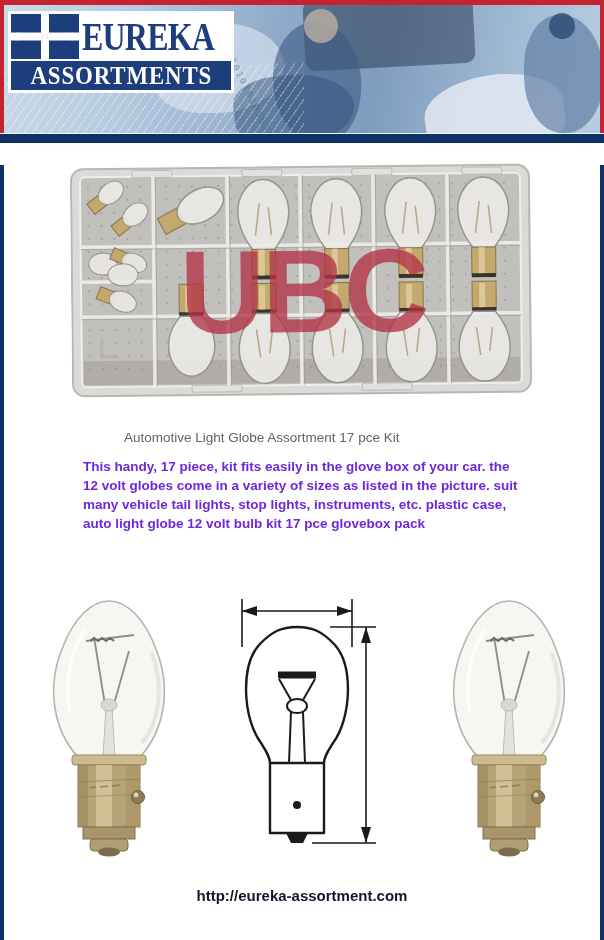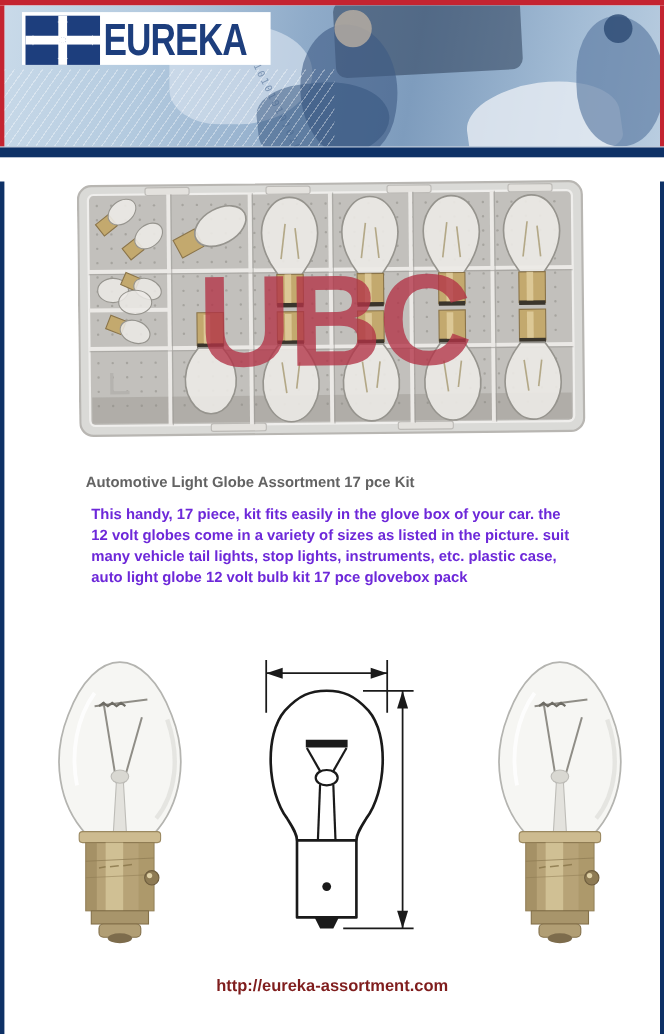--- a/index.html
+++ b/index.html
@@ -19,45 +19,45 @@
   .shape-fender{left:420px;top:70px;width:140px;height:70px;background:#e8eef4;border-radius:50% 50% 20% 20%;opacity:.8;transform:rotate(-8deg);}
   .shape-mech2{left:520px;top:10px;width:80px;height:118px;background:#5a7aa2;border-radius:45% 55% 50% 50%;opacity:.65;}
   .shape-mech2b{left:545px;top:8px;width:26px;height:26px;background:#2c4a73;border-radius:50%;opacity:.8;}
   .shape-dark-left{left:230px;top:70px;width:120px;height:70px;background:#31517c;border-radius:40% 60% 55% 45%;opacity:.5;transform:rotate(-6deg);}
   .stripes{position:absolute;left:0;top:58px;width:300px;height:70px;
            background:repeating-linear-gradient(125deg,rgba(255,255,255,.45) 0 1px,rgba(255,255,255,0) 1px 7px);opacity:.8;}
   .binary{position:absolute;left:226px;top:38px;font-family:"DejaVu Sans Mono",monospace;font-size:9px;letter-spacing:2px;
           color:rgba(70,100,140,.55);transform:rotate(64deg);transform-origin:left top;white-space:nowrap;}
 
   
-  .logo{position:absolute;left:16px;top:6px;width:220px;background:#ffffff;padding:3px 3px 0 3px;z-index:3;}
+  .logo{position:absolute;left:4px;top:6px;width:220px;background:#ffffff;padding:3px 3px 0 3px;z-index:3;font-family:Liberation Serif, serif;}
   .logo-top{display:flex;align-items:center;}
   .flag{flex:0 0 auto;}
   .eureka-text{font-size:41px;font-weight:bold;color:#1d3e7d;line-height:45px;letter-spacing:-1px;
                transform:scaleX(.78);transform-origin:left center;white-space:nowrap;margin-left:3px;}
   .assortments-bar{margin-top:2px;background:#1d3e7d;border-bottom:3px solid #ffffff;height:29px;
                    display:flex;align-items:center;justify-content:center;overflow:hidden;}
   .assortments-text{color:#ffffff;font-weight:bold;font-size:26px;letter-spacing:1px;transform:scaleX(.88);white-space:nowrap;}
 
   
   .banner-title{position:absolute;left:236px;right:4px;top:27px;text-align:center;z-index:2;
                 color:#ffffff;font-weight:bold;font-size:30px;line-height:37px;letter-spacing:.5px;
                 text-shadow:-2px -2px 0 #27508f,2px -2px 0 #27508f,-2px 2px 0 #27508f,2px 2px 0 #27508f,
                             0 -2px 0 #27508f,0 2px 0 #27508f,-2px 0 0 #27508f,2px 0 0 #27508f,0 4px 6px rgba(20,50,100,.55);}
 
   .navy-divider{height:9px;background:#0e3166;border-top:1px solid #eef3f8;}
 
   
   .content{box-sizing:border-box;height:791px;border-left:4px solid #0e3166;border-right:4px solid #0e3166;background:#ffffff;}
   .case-wrap{width:462px;margin:22px auto 0 auto;transform:rotate(-.6deg);}
-  .product-heading{margin:30px 0 0 74px;font-size:13.5px;font-weight:bold;color:#636363;}
+  .product-heading{margin:30px 0 0 120px;font-size:13.5px;font-weight:normal;color:#636363;}
   .product-desc{margin:12px 117px 0 79px;width:442px;font-size:13.5px;font-weight:bold;color:#6d28d9;line-height:19px;}
   .bulb-row{display:flex;align-items:flex-start;padding:58px 16px 0 30px;}
   .diagram-box{margin-left:28px;margin-right:auto;}
-  .site-url{margin-top:16px;text-align:center;font-size:15px;font-weight:bold;color:#7f1d1d;}
+  .site-url{margin-top:16px;text-align:center;font-size:15px;font-weight:bold;color:#0f172a;}
 </style>
 </head>
 <body>
 
 <div class="page">
 
   <div class="top-red-bar"></div>
 
   <div class="banner">
     <div class="collage">
@@ -84,20 +84,23 @@
           </g>
           <g fill="#ffffff">
             <path transform="translate(34,6)" d="M0,-5 L0.8,-2 L3.5,-3.5 L2,-0.8 L5,0 L2,0.8 L3.5,3.5 L0.8,2 L0,5 L-0.8,2 L-3.5,3.5 L-2,0.8 L-5,0 L-2,-0.8 L-3.5,-3.5 L-0.8,-2 Z"></path>
             <path transform="translate(34,39)" d="M0,-5 L0.8,-2 L3.5,-3.5 L2,-0.8 L5,0 L2,0.8 L3.5,3.5 L0.8,2 L0,5 L-0.8,2 L-3.5,3.5 L-2,0.8 L-5,0 L-2,-0.8 L-3.5,-3.5 L-0.8,-2 Z"></path>
             <path transform="translate(7,22.5)" d="M0,-5 L0.8,-2 L3.5,-3.5 L2,-0.8 L5,0 L2,0.8 L3.5,3.5 L0.8,2 L0,5 L-0.8,2 L-3.5,3.5 L-2,0.8 L-5,0 L-2,-0.8 L-3.5,-3.5 L-0.8,-2 Z"></path>
             <path transform="translate(61,22.5)" d="M0,-5 L0.8,-2 L3.5,-3.5 L2,-0.8 L5,0 L2,0.8 L3.5,3.5 L0.8,2 L0,5 L-0.8,2 L-3.5,3.5 L-2,0.8 L-5,0 L-2,-0.8 L-3.5,-3.5 L-0.8,-2 Z"></path>
             <path transform="translate(34,22.5) scale(1.15)" d="M0,-5 L0.8,-2 L3.5,-3.5 L2,-0.8 L5,0 L2,0.8 L3.5,3.5 L0.8,2 L0,5 L-0.8,2 L-3.5,3.5 L-2,0.8 L-5,0 L-2,-0.8 L-3.5,-3.5 L-0.8,-2 Z"></path>
           </g>
         </svg>
         <div class="eureka-text">EUREKA</div>
+      </div>
+      <div class="assortments-bar">
+        <span class="assortments-text">ASSORTMENTS</span>
       </div>
     </div>
 
     <div class="banner-title">
     </div>
   </div>
 
   <div class="navy-divider"></div>
 
   <div class="content">

